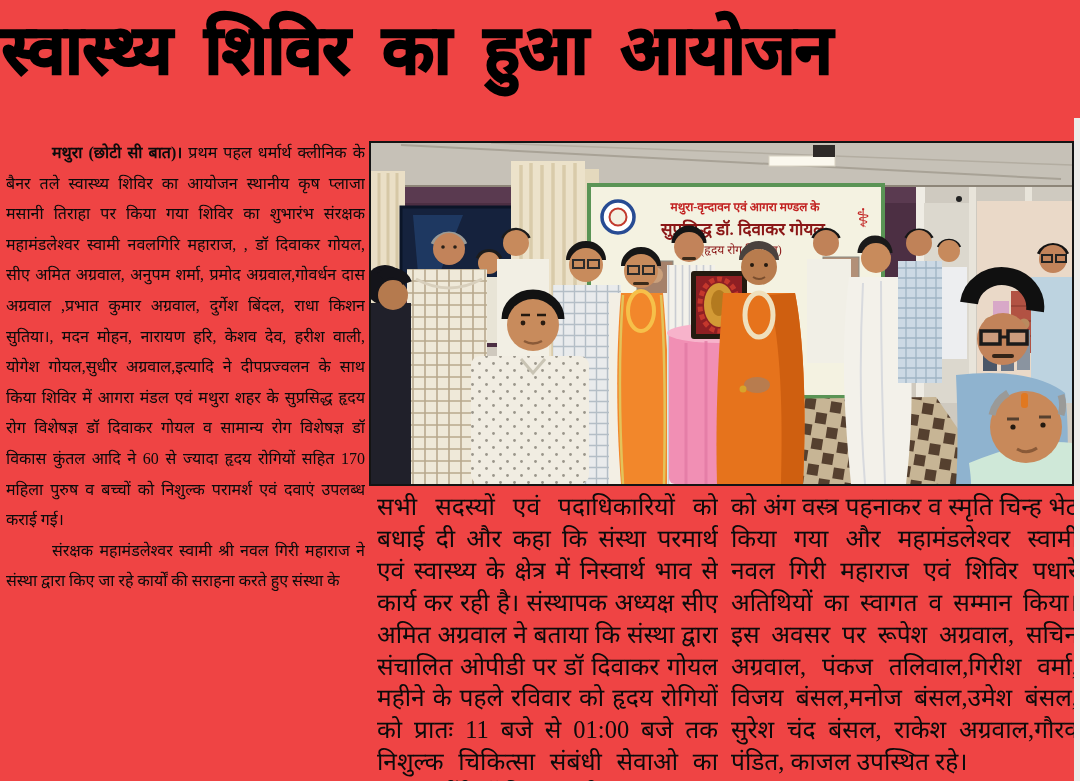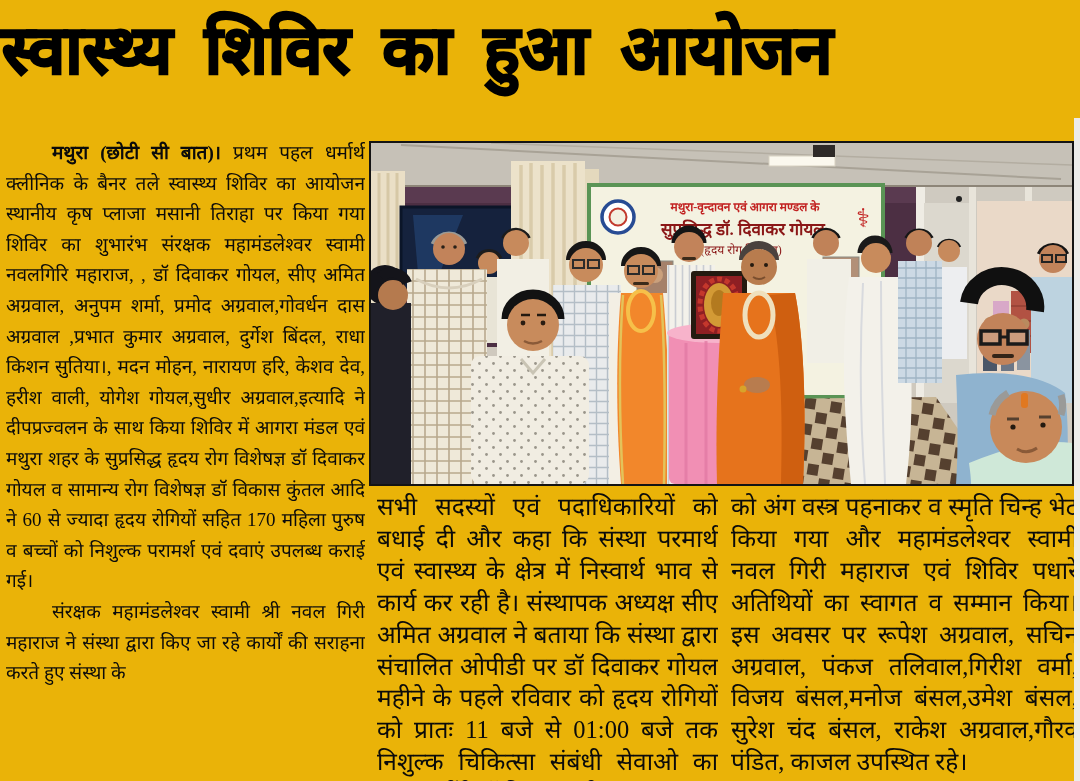--- a/index.html
+++ b/index.html
@@ -1,24 +1,24 @@
 <!DOCTYPE html>
 <html lang="hi"><head>
 <meta charset="utf-8">
 <style>
   html,body{margin:0;padding:0;background:#dcdcdc;}
-  .page{position:relative;width:1080px;height:781px;background:#eab308;overflow:hidden;
+  .page{position:relative;width:1080px;height:781px;background:#ef4444;overflow:hidden;
         font-family:"Liberation Serif","DejaVu Serif",serif;color:#0b0b0b;}
   .headline{position:absolute;left:2px;top:-6px;width:1078px;margin:0;
             font-size:67px;font-weight:900;line-height:1.7;color:#000;
             -webkit-text-stroke:2.2px #000;letter-spacing:0px;word-spacing:16px;white-space:nowrap;}
   .col{position:absolute;text-align:justify;overflow:hidden;}
   .col p{margin:0;}
   .lead{font-weight:bold;}
-  #leftcol{left:6px;top:138px;width:359px;height:643px;font-size:19px;line-height:30.6px;}
+  #leftcol{left:6px;top:138px;width:359px;height:643px;font-size:16px;line-height:30.6px;}
   #leftcol .p1{text-indent:46px;}
   #leftcol .p2{text-indent:46px;}
   #midcol{left:377px;top:491px;width:341px;height:290px;font-size:24.5px;line-height:31.9px;}
   #rightcol{left:731px;top:491px;width:347px;height:290px;font-size:24.5px;line-height:31.9px;}
   .photo{position:absolute;left:369px;top:141px;width:705px;height:345px;
          border:2px solid #141414;box-sizing:border-box;background:#cfc9be;}
   .photo svg{display:block;}
   .paper-edge{position:absolute;right:0;top:118px;width:6px;height:663px;background:#ececea;}
 </style>
 </head>

